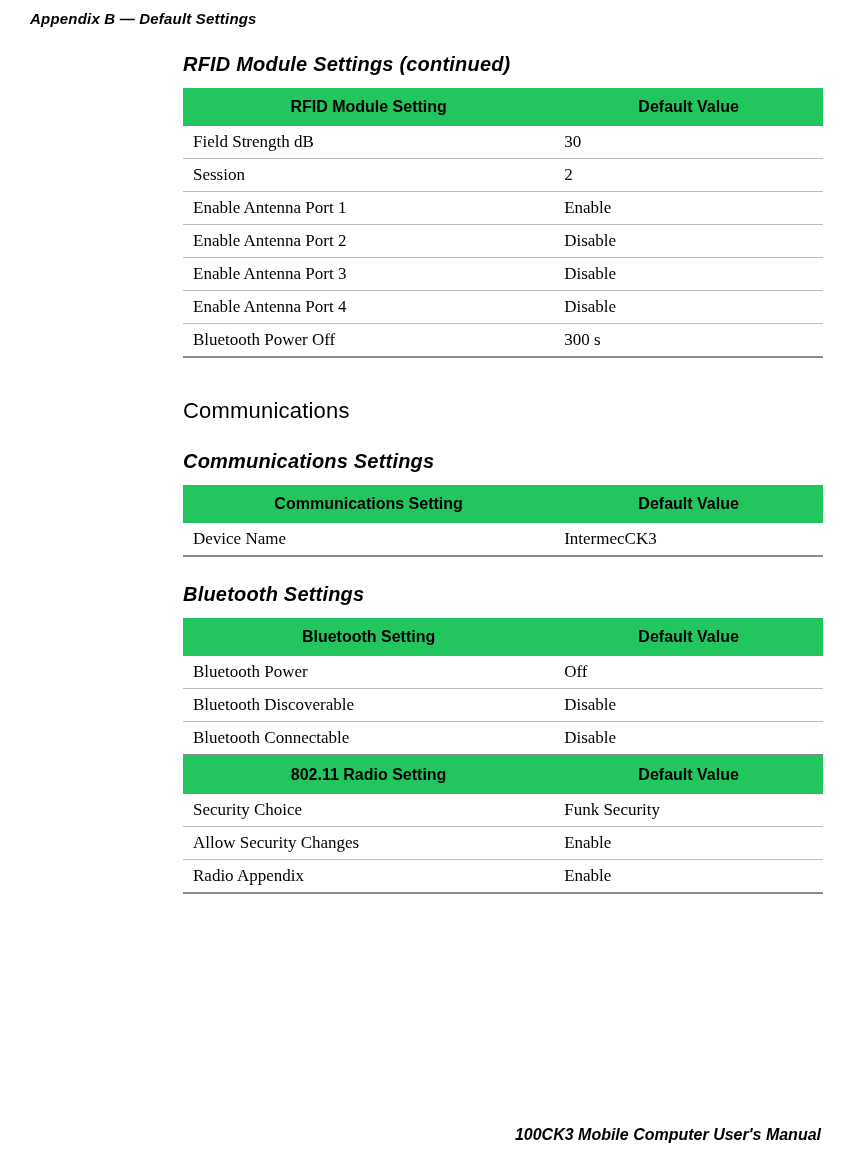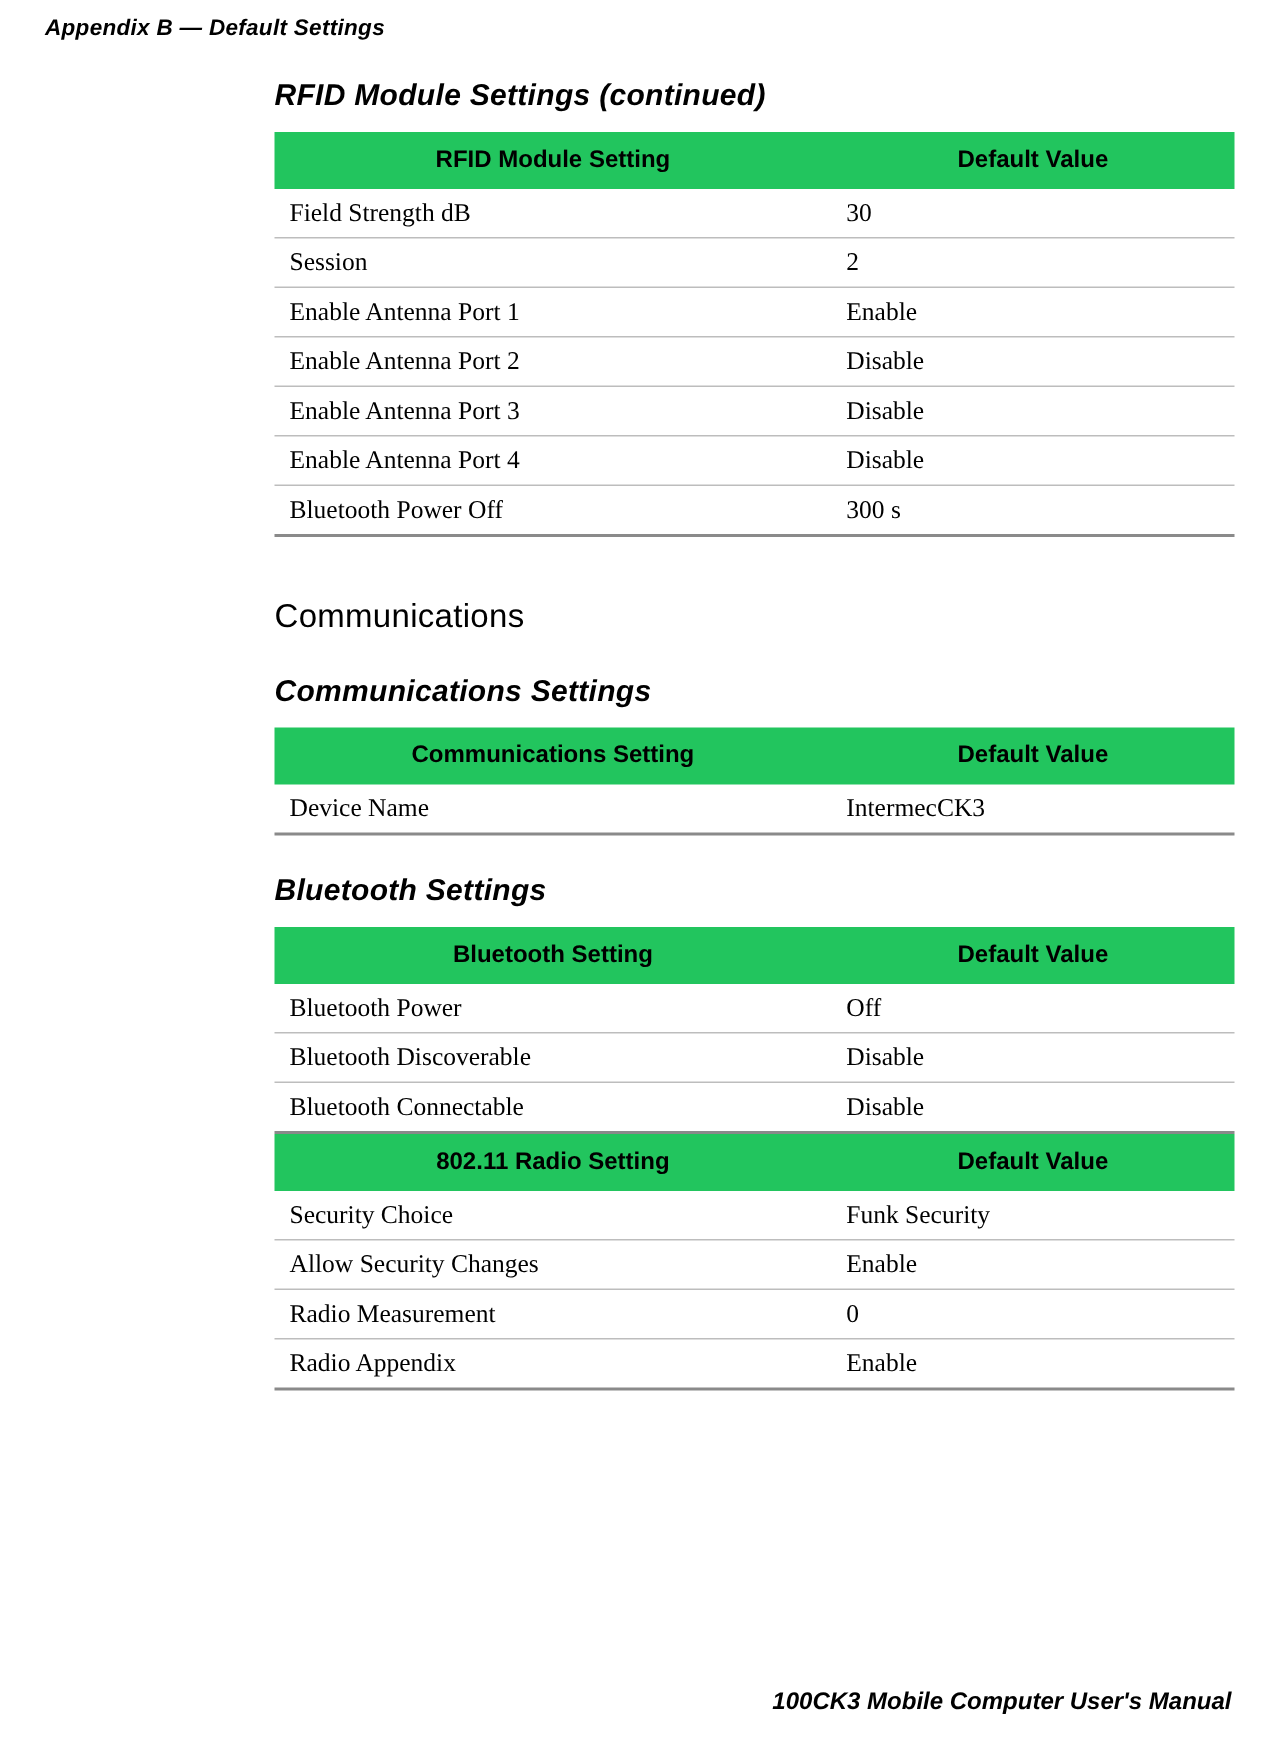--- a/index.html
+++ b/index.html
@@ -117,24 +117,20 @@
       <tbody>
         <tr>
             <td>Security Choice</td>
             <td>Funk Security</td>
           </tr>
         <tr>
             <td>Allow Security Changes</td>
             <td>Enable</td>
           </tr>
         <tr>
-            <td>Radio Measurement</td>
-            <td>0</td>
-          </tr>
-        <tr>
             <td>Radio Appendix</td>
             <td>Enable</td>
           </tr>
       </tbody>
     </table>
 
   </div>
 
   <div class="footer">
     <span>100</span>

